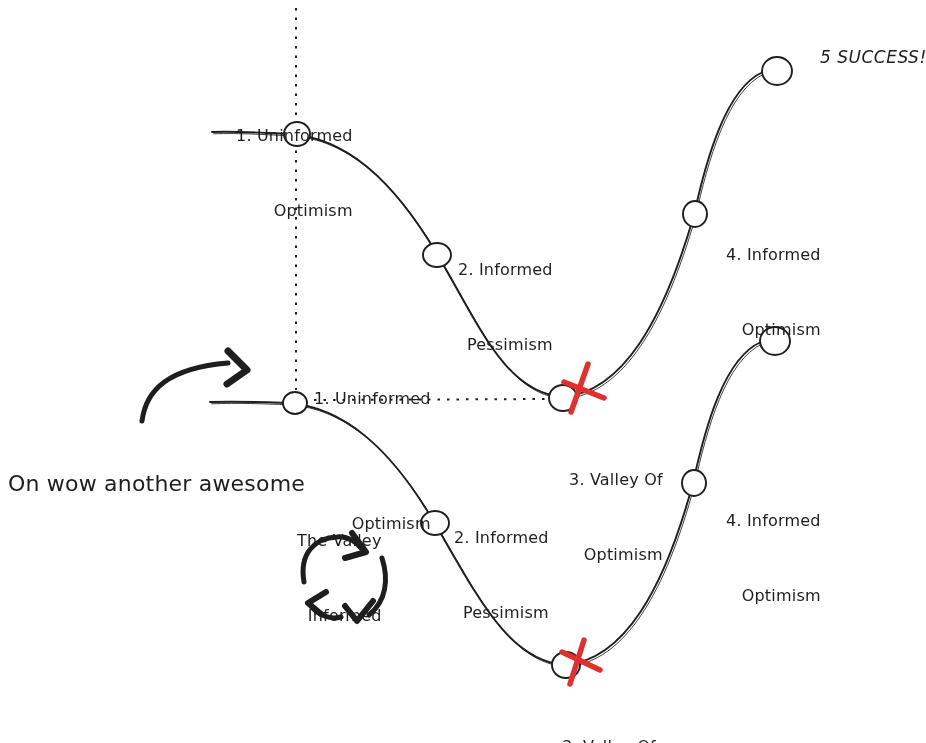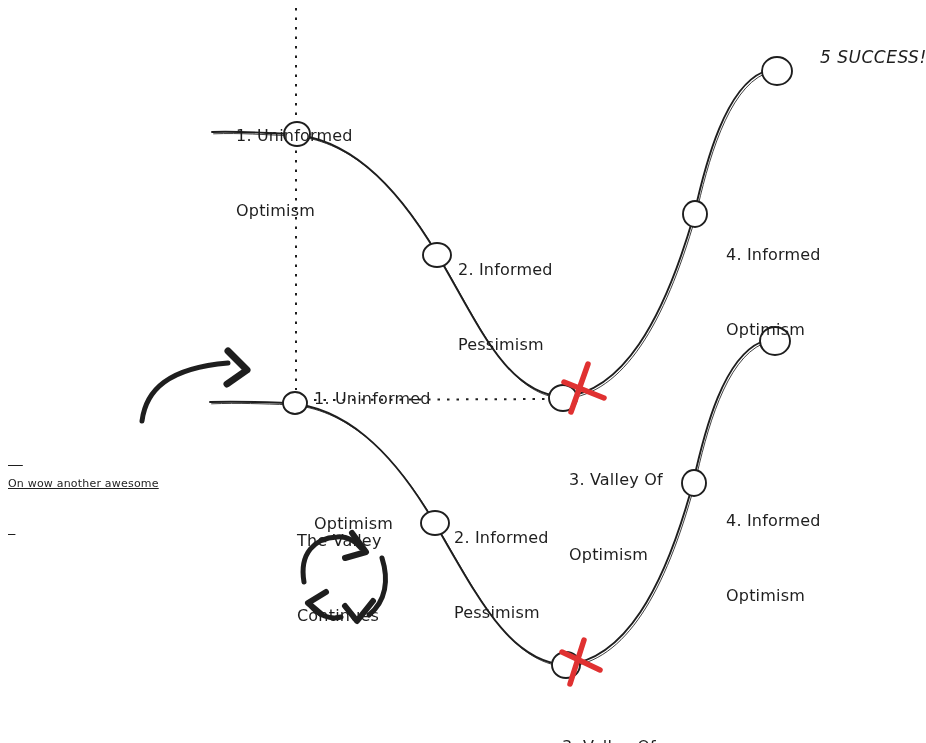--- a/index.html
+++ b/index.html
@@ -17,28 +17,29 @@
     color:var(--ink);
   }
   svg.strokes{position:absolute;left:0;top:0;width:926px;height:743px;}
   .lbl{
     position:absolute;
     font-size:16px;
     line-height:25px;
     color:var(--ink);
     white-space:pre;
     letter-spacing:.2px;
+    text-align:right;
   }
   .lbl span{display:block;}
   .success{
     font-style:italic;
     font-size:17px;
     letter-spacing:.5px;
   }
-  .handnote{font-size:11px;line-height:23px;text-decoration:underline;}
+  .handnote{font-size:22px;line-height:23px;}
 </style>
 </head>
 <body>
 
 <div class="canvas">
 
   <svg class="strokes" viewBox="0 0 926 743">
 
     <line x1="296" y1="8" x2="296" y2="390" stroke="var(--ink)" stroke-width="2" stroke-dasharray="2.5 7"></line>
     <line x1="314" y1="400" x2="547" y2="399" stroke="var(--ink)" stroke-width="2" stroke-dasharray="2.5 7"></line>
@@ -143,16 +144,16 @@
     <span>4. Informed</span>
     <span>Optimism</span>
   </div>
 
   <div class="lbl handnote" style="left:8px;top:426px">
     <span>On wow another awesome</span>
   </div>
 
   <div class="lbl" style="left:297px;top:478px">
     <span>The Valley</span>
-    <span>Continues</span>
+    <span>Informed</span>
   </div>
 
 </div>
 
 </body></html>

